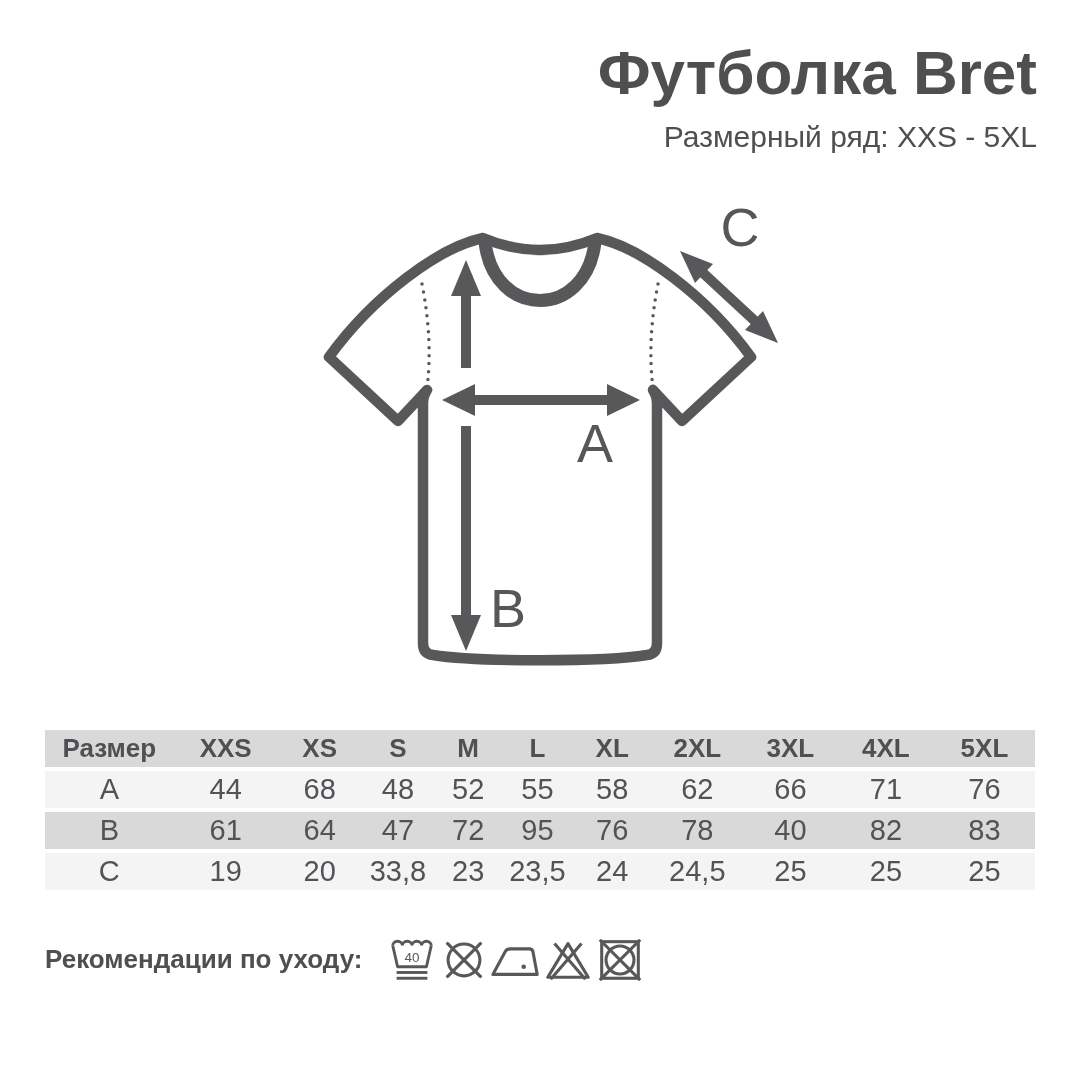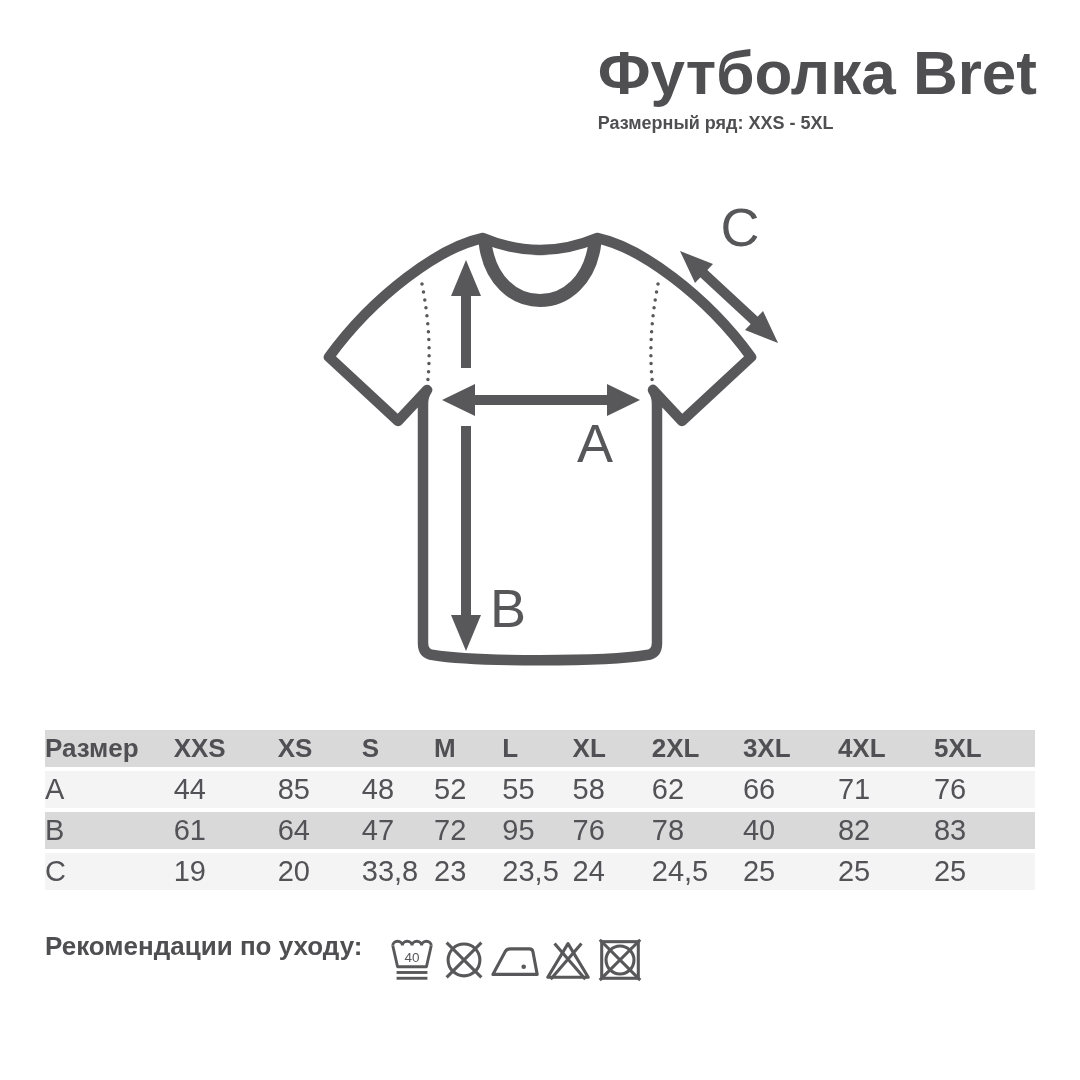--- a/index.html
+++ b/index.html
@@ -1,38 +1,38 @@
 <!DOCTYPE html>
 <html><head>
 <meta charset="utf-8">
 <style>
   html,body{margin:0;padding:0;background:#fff;}
   .canvas{position:relative;width:1080px;height:1080px;background:#ffffff;
           font-family:"Liberation Sans",sans-serif;color:#515154;overflow:hidden;}
 
   
-  .hdr{position:absolute;top:42px;right:43px;text-align:left;}
+  .hdr{position:absolute;top:42px;right:43px;text-align:right;}
   .hdr h1{margin:0;font-size:62px;font-weight:700;color:#4f4f52;line-height:1;}
-  .hdr .sub{margin-top:9px;font-size:18px;font-weight:700;color:#4f4f52;}
+  .hdr .sub{margin-top:16px;font-size:30px;font-weight:400;color:#4f4f52;}
 
   
   .diagram{position:absolute;left:290px;top:185px;}
   .diagram text{fill:#57575a;font-family:"Liberation Sans",sans-serif;font-size:54px;font-weight:400;}
 
   
   table.sizes{position:absolute;left:45px;top:726px;width:990px;
               border-collapse:separate;border-spacing:0 4px;table-layout:fixed;}
-  .sizes th,.sizes td{height:37px;text-align:left;vertical-align:middle;padding:0;}
+  .sizes th,.sizes td{height:37px;text-align:center;vertical-align:middle;padding:0;}
   .sizes thead th{background:#d9d9d9;font-size:26px;font-weight:700;color:#505054;}
   .sizes tbody td{font-size:29px;font-weight:400;color:#525257;}
   .sizes tbody tr.light td{background:#f4f4f4;}
   .sizes tbody tr.dark td{background:#d9d9d9;}
 
   
-  .care{position:absolute;left:45px;top:931px;display:flex;align-items:flex-start;}
+  .care{position:absolute;left:45px;top:931px;display:flex;align-items:center;}
   .care .lbl{font-size:26px;font-weight:700;color:#4f4f52;margin-right:24px;white-space:nowrap;}
   .care .icons{display:flex;align-items:flex-end;}
   .care svg{display:block;}
   .care svg text{fill:#57575a;font-family:"Liberation Sans",sans-serif;font-size:14px;font-weight:400;}
 </style>
 </head>
 <body>
 
 <div class="canvas">
 
@@ -106,21 +106,21 @@
         <th>2XL</th>
         <th>3XL</th>
         <th>4XL</th>
         <th>5XL</th>
       </tr>
     </thead>
     <tbody>
       <tr class="light">
         <td>A</td>
         <td>44</td>
-        <td>85</td>
+        <td>68</td>
         <td>48</td>
         <td>52</td>
         <td>55</td>
         <td>58</td>
         <td>62</td>
         <td>66</td>
         <td>71</td>
         <td>76</td>
       </tr>
       <tr class="dark">

